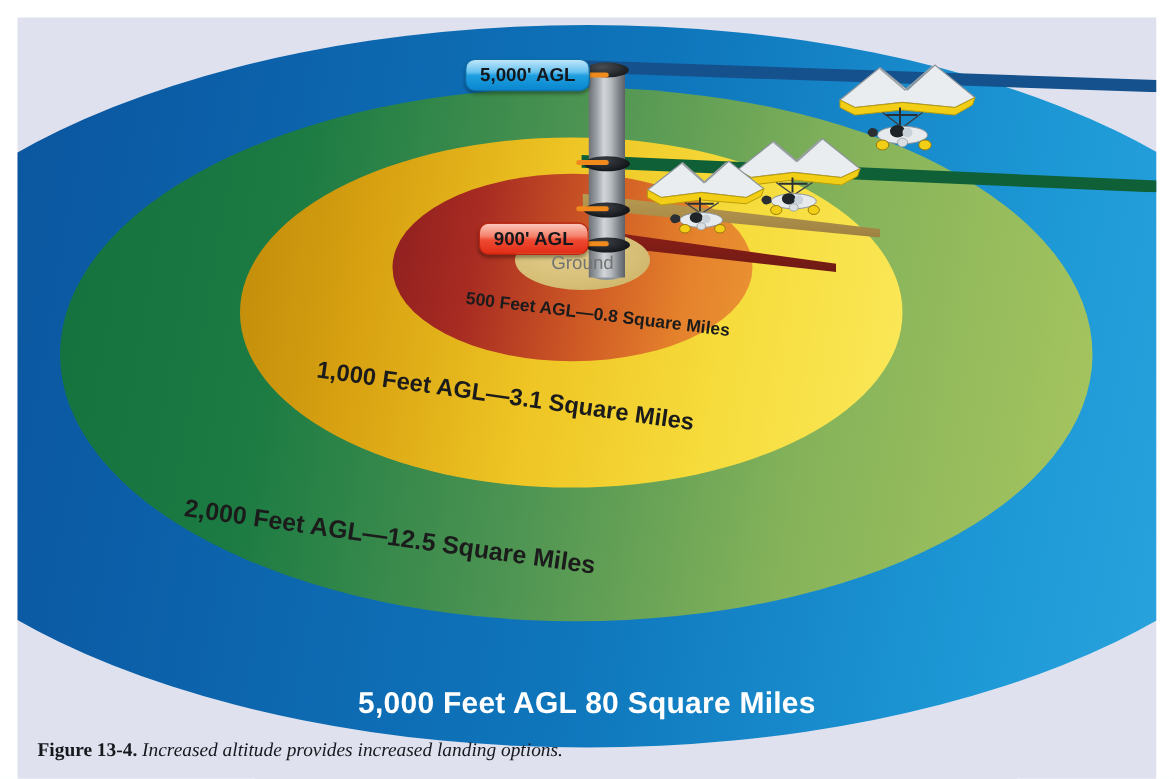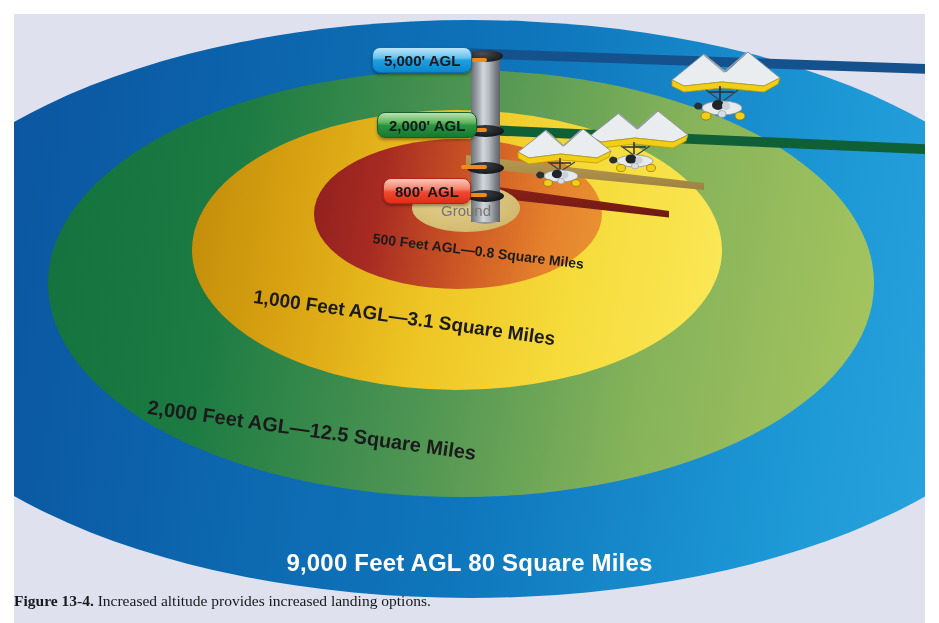--- a/index.html
+++ b/index.html
@@ -130,22 +130,22 @@
   .trike{position:absolute;}
   #trike-high{left:646px;top:32px;width:130px;height:78px;}
   #trike-mid{left:566px;top:92px;width:116px;height:70px;}
   #trike-low{left:495px;top:110px;width:110px;height:66px;}
 
   
   #caption{
     position:absolute;left:14px;top:592px;width:900px;
     font-family:"Liberation Serif",serif;font-size:15.5px;color:#15181c;
   }
-  #caption .fig{font-weight:bold;font-style:normal;}
-  #caption .desc{margin-top:44px;}
+  #caption .fig{font-weight:bold;font-style:normal;margin-left:16px;}
+  #caption .desc{font-style:italic;margin-top:44px;}
 </style>
 </head>
 <body>
 
 <div id="figure">
 
   <div class="disc" id="disc-5000"></div>
   <div class="disc" id="disc-2000"></div>
 
   <div class="blade" id="blade-5000"></div>
@@ -167,29 +167,28 @@
   <div class="pole-band" id="band-1000"></div>
   <div class="pole-band" id="band-2000"></div>
   <div id="pole-cap"></div>
 
   <div class="connector" id="conn-5000"></div>
   <div class="connector" id="conn-2000"></div>
   <div class="connector" id="conn-1000"></div>
   <div class="connector" id="conn-500"></div>
 
   <div class="pill" id="pill-5000">5,000' AGL</div>
-  <div class="pill" id="pill-2000">2,000' AGL</div>
-  <div class="pill" id="pill-500">800' AGL</div>
+  <div class="pill" id="pill-500">900' AGL</div>
 
   <div id="ground-label">Ground</div>
 
   <div class="ring-label" id="label-500">500 Feet AGL—0.8 Square Miles</div>
   <div class="ring-label" id="label-1000">1,000 Feet AGL—3.1 Square Miles</div>
   <div class="ring-label" id="label-2000">2,000 Feet AGL—12.5 Square Miles</div>
-  <div id="label-5000">9,000 Feet AGL 80 Square Miles</div>
+  <div id="label-5000">5,000 Feet AGL 80 Square Miles</div>
 
   <svg class="trike" id="trike-high" viewBox="0 0 130 78">
     <path d="M12 34 L44 8 L66 26 L88 6 L120 32 L104 40 L62 36 L24 40 Z" fill="#e9edf0" stroke="#8d949a" stroke-width="1"></path>
     <path d="M44 9 L64 26 L86 7" fill="none" stroke="#9aa1a7" stroke-width="1.2"></path>
     <path d="M12 34 L24 40 L62 36 L104 40 L120 32 L118 38 L104 46 L62 42 L24 46 L12 40 Z" fill="#f2cf16" stroke="#b99c0c" stroke-width="0.8"></path>
     <path d="M60 40 L60 54 M48 46 L74 46" stroke="#2a2f33" stroke-width="1.6"></path>
     <path d="M46 44 L62 56 L78 44" fill="none" stroke="#3a4045" stroke-width="1.2"></path>
     <ellipse cx="62" cy="62" rx="20" ry="7" fill="#e6eaed" stroke="#8d949a" stroke-width="0.8"></ellipse>
     <ellipse cx="58" cy="59" rx="6" ry="5" fill="#1f2428"></ellipse>
     <circle cx="66" cy="60" r="4" fill="#c9d2d8"></circle>

